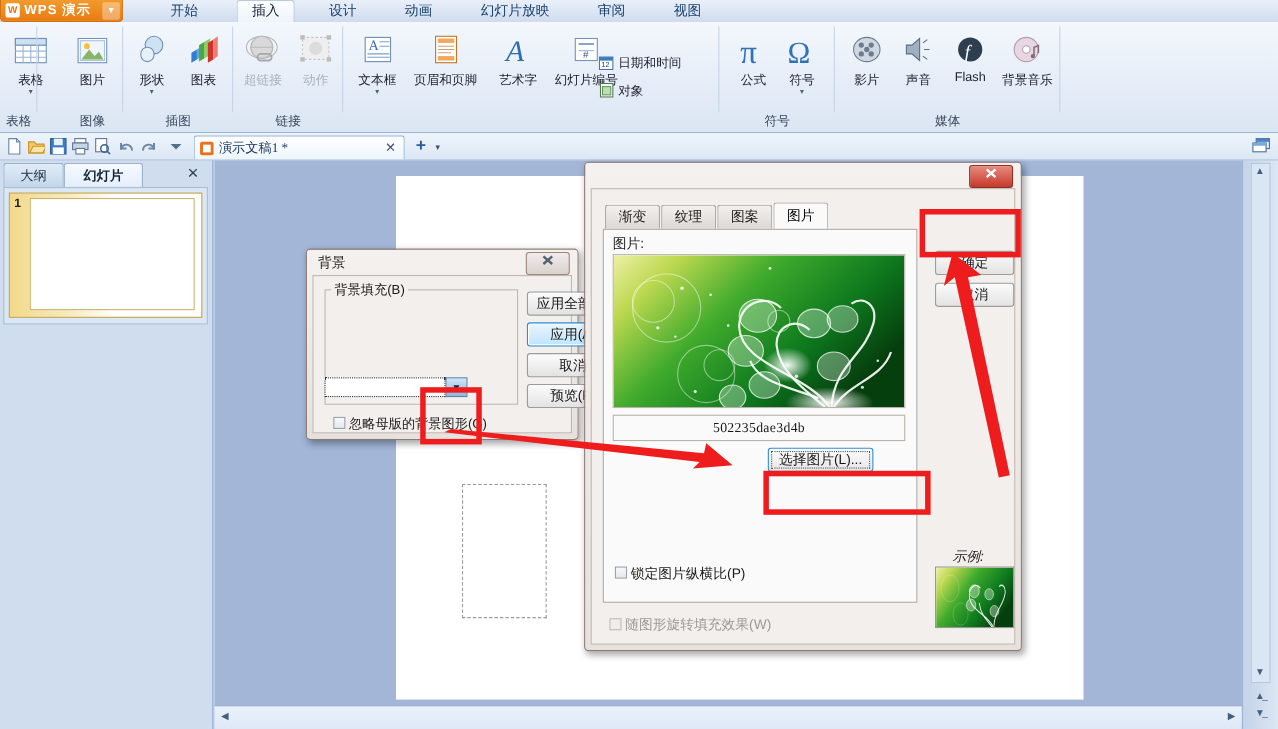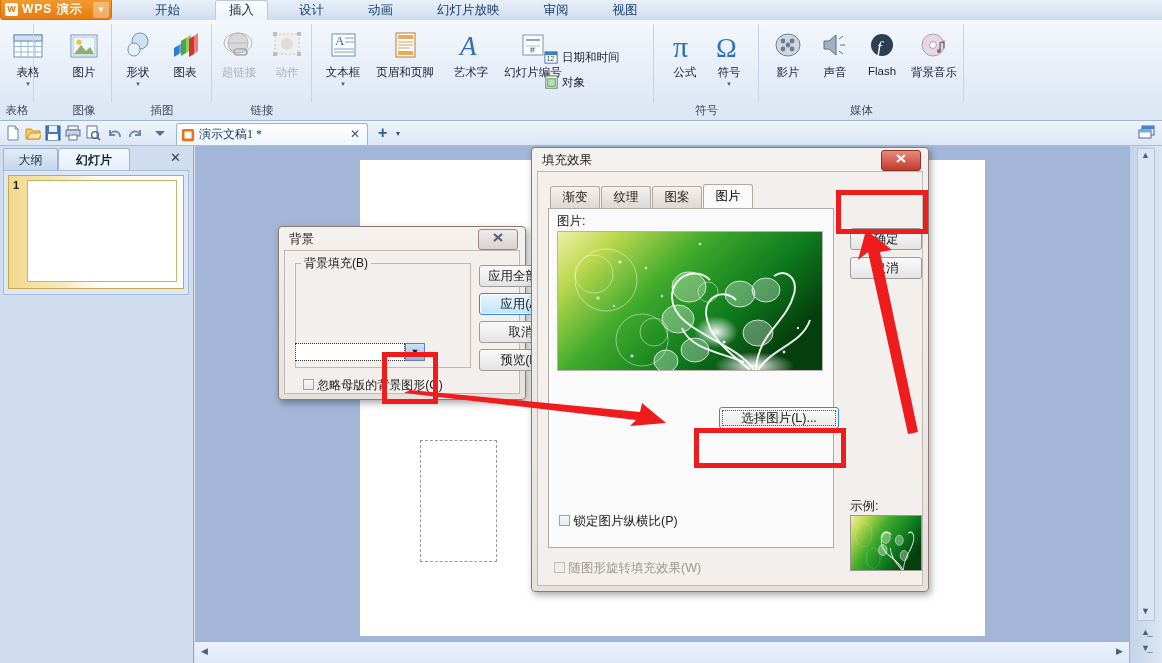--- a/index.html
+++ b/index.html
@@ -197,27 +197,27 @@
   #img-preview{
     position:absolute;left:8px;top:22px;width:266px;height:140px;
     border:1px solid #b9b2ac;box-sizing:border-box;overflow:hidden;
   }
   #img-name{
     position:absolute;left:8px;top:168px;width:266px;height:24px;
     background:#fbfafa;border:1px solid #b9b2ac;box-sizing:border-box;
     font-size:12.5px;font-family:"Liberation Serif","DejaVu Serif",serif;
     text-align:center;line-height:23px;letter-spacing:.3px;
   }
-  #btn-choose{position:absolute;left:170px;top:198px;width:120px;height:22px;line-height:20px;}
+  #btn-choose{position:absolute;left:149px;top:198px;width:96px;height:22px;line-height:20px;}
   #lock-ratio{position:absolute;left:10px;top:304px;font-size:12.5px;}
   #rotate-fill{position:absolute;left:16px;top:388px;font-size:12.5px;color:#9d9892;}
   #rotate-fill .cb{border-color:#c0bcb7;background:#efeeec;}
   #btn-ok{position:absolute;left:312px;top:56px;width:72px;height:22px;line-height:20px;}
   #btn-cancel{position:absolute;left:312px;top:85px;width:72px;height:22px;line-height:20px;}
-  #sample-label{position:absolute;left:312px;top:326px;font-size:12.5px;}
+  #sample-label{position:absolute;left:328px;top:326px;font-size:12.5px;font-style:italic;}
   #sample-img{
     position:absolute;left:312px;top:343px;width:72px;height:56px;
     border:1px solid #9d9791;box-sizing:border-box;overflow:hidden;
   }
   
   .redbox{position:absolute;border:5px solid #ee1c1c;box-sizing:border-box;}
   .redarrow{position:absolute;}
 </style>
 </head>
 <body>
@@ -563,21 +563,20 @@
       <div class="btn" style="position:absolute;left:194px;top:14px;width:84px;height:22px;line-height:20px">应用全部(T)</div>
       <div class="btn primary" style="position:absolute;left:194px;top:42px;width:84px;height:22px;line-height:20px">应用(A)</div>
       <div class="btn" style="position:absolute;left:194px;top:70px;width:84px;height:22px;line-height:20px">取消</div>
       <div class="btn" style="position:absolute;left:194px;top:98px;width:84px;height:22px;line-height:20px">预览(P)</div>
     </div>
   </div>
 </div>
 
 <div class="dlg" id="dlg-fill">
   <div class="dlg-frame">
-    <div class="dlg-title">填充效果</div>
     <div class="xbtn red" style="right:8px;top:3px">
       <svg width="14" height="11" viewBox="0 0 14 11">
         <path d="M3 2 L11 9 M11 2 L3 9" stroke="#ffffff" stroke-width="2.2" fill="none"></path>
       </svg>
     </div>
     <div class="dlg-body">
 
       <div class="tab" style="left:12px;width:50px;top:14px">渐变</div>
       <div class="tab" style="left:63px;width:50px;top:14px">纹理</div>
       <div class="tab" style="left:114px;width:50px;top:14px">图案</div>
@@ -635,20 +634,21 @@
               <circle cx="142" cy="12" r="1.3"></circle>
                 <circle cx="166" cy="110" r="1.6"></circle>
               <circle cx="226" cy="120" r="1.4"></circle>
                 <circle cx="240" cy="96" r="1.2"></circle>
               <circle cx="104" cy="64" r="1.2"></circle>
                 <circle cx="74" cy="124" r="1.4"></circle>
             </g>
           </svg>
         </div>
 
+        <div id="img-name">502235dae3d4b</div>
 
         <div class="btn focus" id="btn-choose">选择图片(L)...</div>
 
         <div id="lock-ratio">
           <span class="cb"></span>
           <span>锁定图片纵横比(P)</span>
         </div>
       </div>
 
       <div id="rotate-fill">

